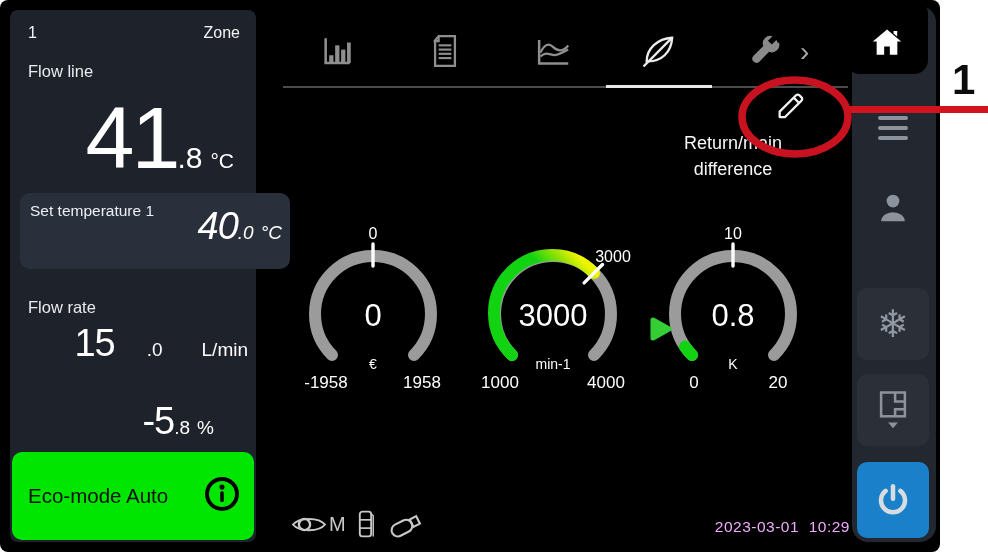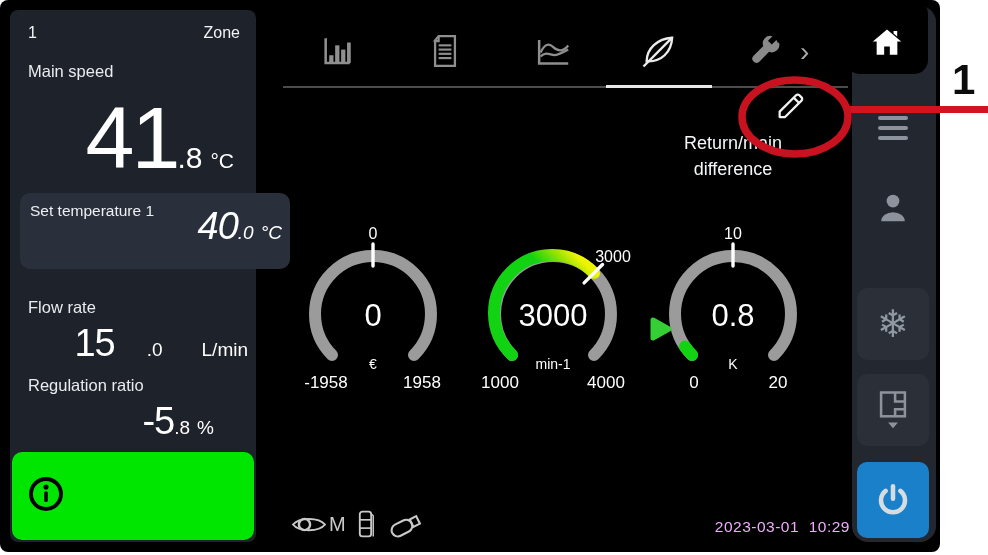--- a/index.html
+++ b/index.html
@@ -59,21 +59,21 @@
 <body>
 
 <div id="stage">
   <div id="device">
 
     <div id="left-panel">
       <div class="lp-row" style="top:14px;">
         <span>1</span>
         <span>Zone</span>
       </div>
-      <div class="lp-label" style="top:52px;">Main speed</div>
+      <div class="lp-label" style="top:52px;">Flow line</div>
       <div class="val-row" style="top:76px;padding-right:22px;margin-top:8px;">
         <span style="font-size:88px;letter-spacing:-3px;line-height:1;">41</span>
         <span style="font-size:30px;">.8</span>
         <span style="font-size:21px;margin-left:8px;">°C</span>
       </div>
 
       <div id="set-card">
         <div style="position:absolute;left:10px;top:9px;font-size:15.5px;color:#eceff2;">Set temperature 1</div>
         <div class="val-row" style="top:12px;padding-right:8px;font-style:italic;">
           <span class="v-big">40</span>
@@ -82,28 +82,28 @@
         </div>
       </div>
 
       <div class="lp-label" style="top:288px;">Flow rate</div>
       <div class="val-row" style="top:312px;padding-right:8px;gap:32px;">
         <span class="v-big">15</span>
         <span class="v-dec">.0</span>
         <span class="v-unit">L/min</span>
       </div>
 
-      <div class="lp-label" style="top:366px;">Regulation ratio</div>
       <div class="val-row" style="top:390px;padding-right:42px;">
         <span class="v-big">-5</span>
         <span class="v-dec">.8</span>
         <span class="v-unit">%</span>
       </div>
 
       <div id="eco-btn">
+        <span class="eco-label">Eco-mode Auto</span>
         <span>
           <svg width="36" height="36" viewBox="0 0 24 24">
             <circle cx="12" cy="12" r="10" fill="none" stroke="#000" stroke-width="2.6"></circle>
             <circle cx="12" cy="7.4" r="1.7" fill="#000"></circle>
             <rect x="10.8" y="10.2" width="2.4" height="7.2" rx="1.1" fill="#000"></rect>
           </svg>
         </span>
       </div>
     </div>
 

